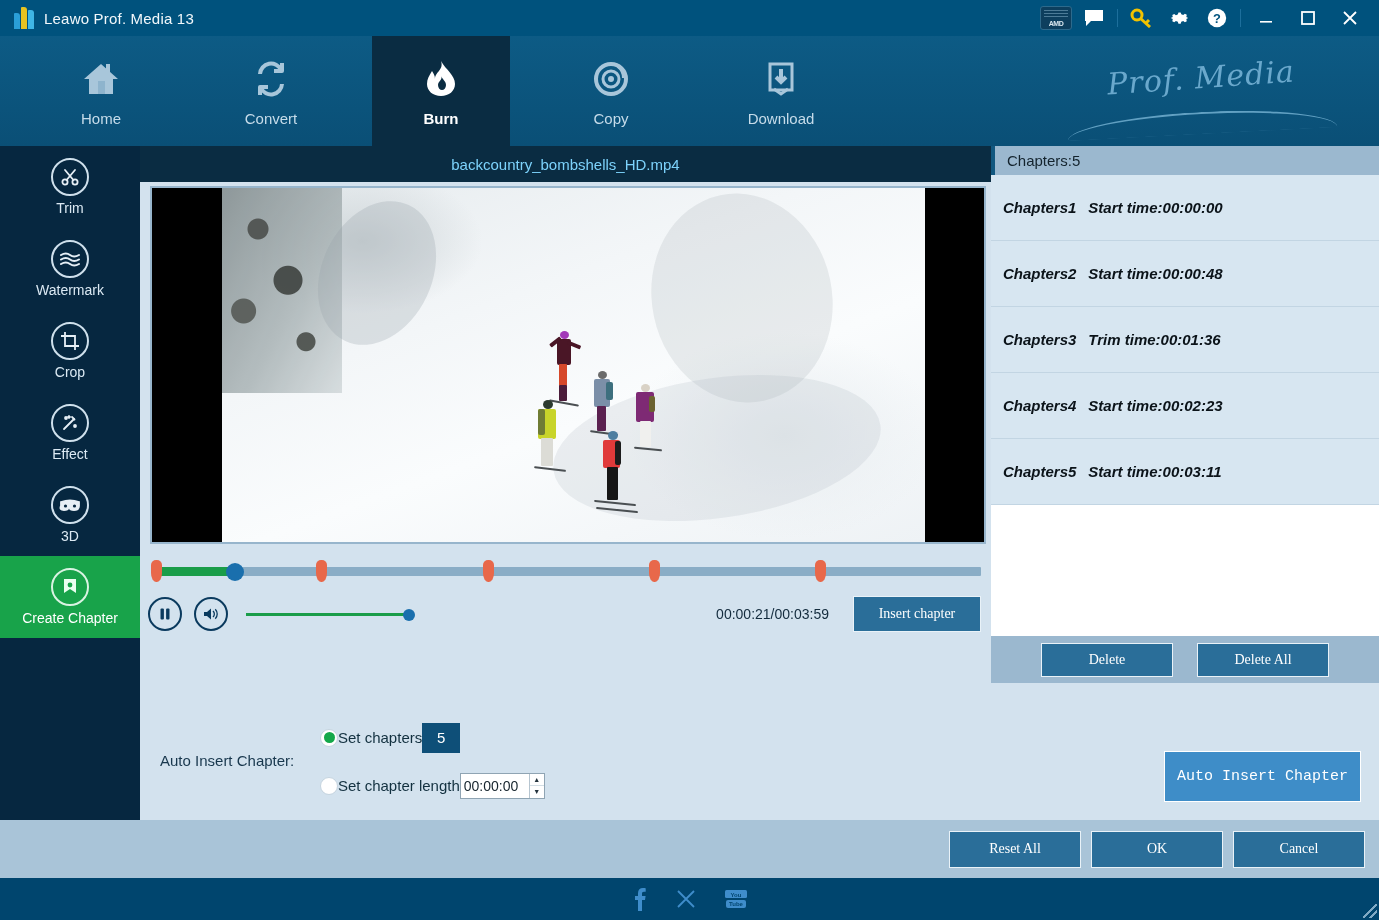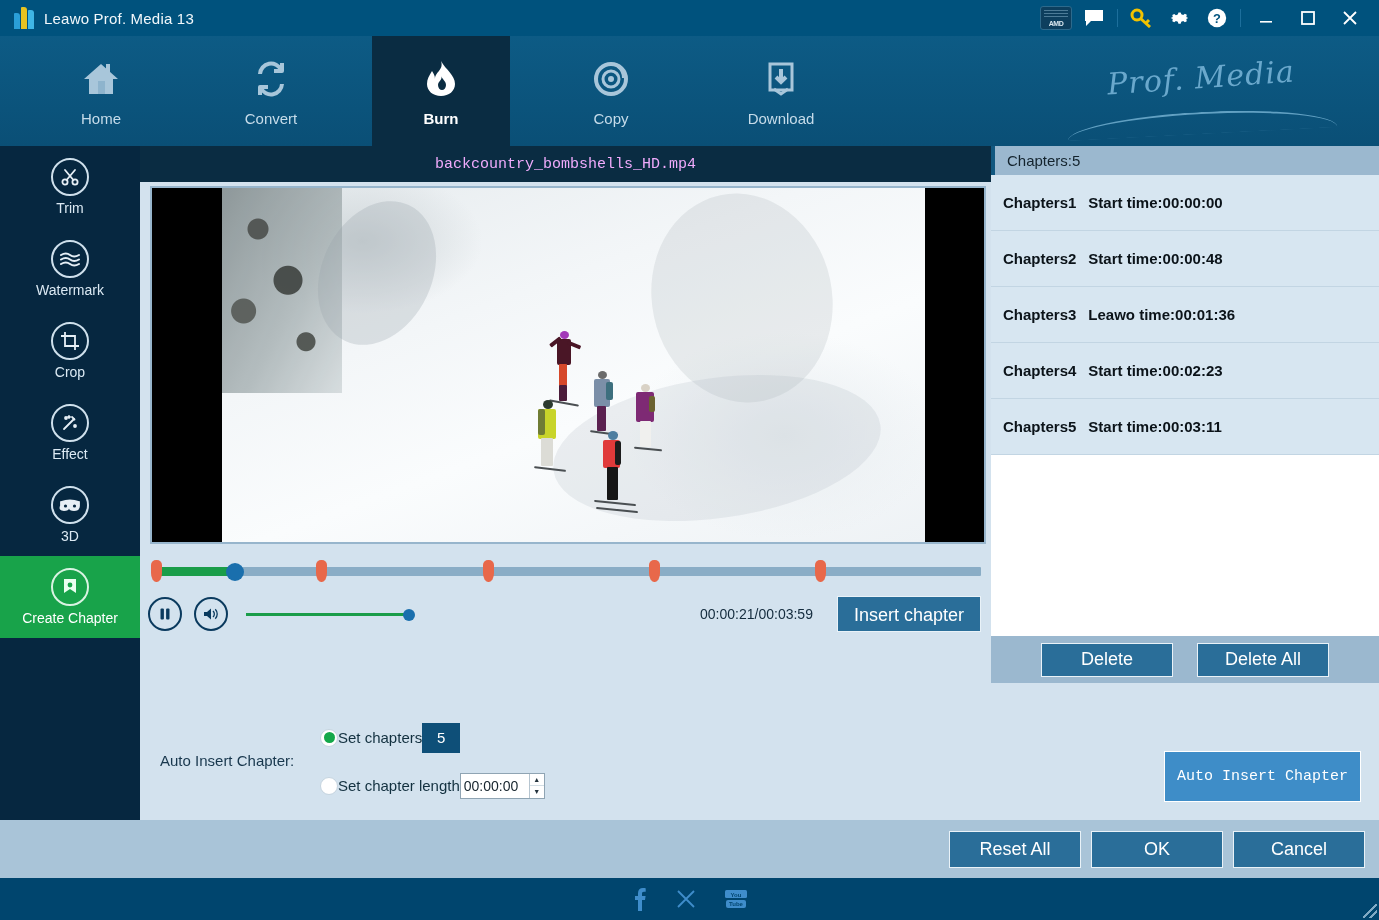--- a/index.html
+++ b/index.html
@@ -86,22 +86,22 @@
   .side-item.active .side-icon { border-color: #d9f3e2; color: #eafff1; }
   .side-label { color: #dbe9f3; font-size: 14px; }
   .side-item.active .side-label { color: #ffffff; }
 
   
   .center {
     position: absolute; top: 146px; left: 140px; width: 851px; height: 674px;
     background: #d3e2ee;
   }
   .video-title {
-    height: 36px; background: #0a2c42; color: #f0abfc; font-size: 15px;
-    display: flex; align-items: center; justify-content: center; font-family: Liberation Mono, monospace;
+    height: 36px; background: #0a2c42; color: #7dd3fc; font-size: 15px;
+    display: flex; align-items: center; justify-content: center;
   }
   .video-wrap {
     margin: 4px 5px 0 10px; height: 358px; background: #97b5cc; padding: 2px;
   }
   .video-stage {
     width: 100%; height: 100%; background: #000; position: relative; overflow: hidden;
   }
   .snow {
     position: absolute; left: 70px; top: 0; width: 703px; height: 100%;
     background:
@@ -151,22 +151,22 @@
   }
   .circ-btn {
     width: 34px; height: 34px; border-radius: 50%; border: 2px solid #0a3a5e;
     display: flex; align-items: center; justify-content: center; color: #0a3a5e; cursor: pointer;
   }
   .vol-slider { position: relative; width: 170px; height: 16px; margin-left: 6px; }
   .vol-line { position: absolute; top: 7px; left: 0; width: 160px; height: 3px; background: #1a9d49; }
   .vol-thumb { position: absolute; top: 3px; left: 157px; width: 12px; height: 12px; border-radius: 50%; background: #1a6fad; }
   .time-display { margin-left: auto; color: #132b3d; font-size: 14px; margin-right: 12px; }
   .btn-primary {
-    background: #2a6e99; color: #ffffff; border: 1px solid #e9f2f8; font-size: 18px;
-    padding: 8px 16px; cursor: pointer; font-family: Liberation Sans, sans-serif;
+    background: #2a6e99; color: #ffffff; border: 1px solid #e9f2f8; font-size: 14px;
+    padding: 8px 16px; cursor: pointer; font-family: Liberation Serif, serif;
   }
   .insert-btn { height: 36px; min-width: 128px; }
 
   
   .auto-section {
     position: absolute; left: 0; right: 0; top: 555px; height: 119px;
     background: #d3e2ee; display: flex; align-items: center;
   }
   .auto-label { margin-left: 20px; color: #18374d; font-size: 15px; width: 150px; }
   .auto-rows { display: flex; flex-direction: column; gap: 20px; margin-left: 10px; }
@@ -201,22 +201,22 @@
     position: absolute; top: 146px; left: 991px; width: 388px; height: 537px;
     background: #ffffff;
   }
   .ch-header {
     height: 29px; background: #9bb8cf; color: #14242e; font-size: 15px;
     display: flex; align-items: center; padding-left: 12px;
     border-left: 4px solid #11577f;
   }
   .ch-list { height: 450px; overflow: hidden; }
   .ch-row {
-    height: 56px; background: #d7e6f1; border-bottom: 1px solid #c2d5e3;
-    display: flex; align-items: center; padding-left: 12px; gap: 12px; cursor: pointer;
+    height: 66px; background: #d7e6f1; border-bottom: 1px solid #c2d5e3;
+    display: flex; align-items: center; padding-left: 12px; gap: 12px; cursor: pointer; font-style: italic;
   }
   .ch-name { font-size: 15px; font-weight: bold; color: #0b1319; }
   .ch-time { font-size: 15px; font-weight: bold; color: #0b1319; }
   .ch-actions {
     position: absolute; left: 0; bottom: 0; width: 388px; height: 47px;
     background: #9bb8cf; display: flex; align-items: center; justify-content: center; gap: 24px;
   }
   .ch-actions .btn-primary { width: 132px; height: 34px; padding: 0; }
 
   
@@ -572,21 +572,21 @@
       <div class="ch-row">
         <span class="ch-name">Chapters1</span>
         <span class="ch-time">Start time:00:00:00</span>
       </div>
       <div class="ch-row">
         <span class="ch-name">Chapters2</span>
         <span class="ch-time">Start time:00:00:48</span>
       </div>
       <div class="ch-row">
         <span class="ch-name">Chapters3</span>
-        <span class="ch-time">Leawo time:00:01:36</span>
+        <span class="ch-time">Trim time:00:01:36</span>
       </div>
       <div class="ch-row">
         <span class="ch-name">Chapters4</span>
         <span class="ch-time">Start time:00:02:23</span>
       </div>
       <div class="ch-row">
         <span class="ch-name">Chapters5</span>
         <span class="ch-time">Start time:00:03:11</span>
       </div>
     </div>

